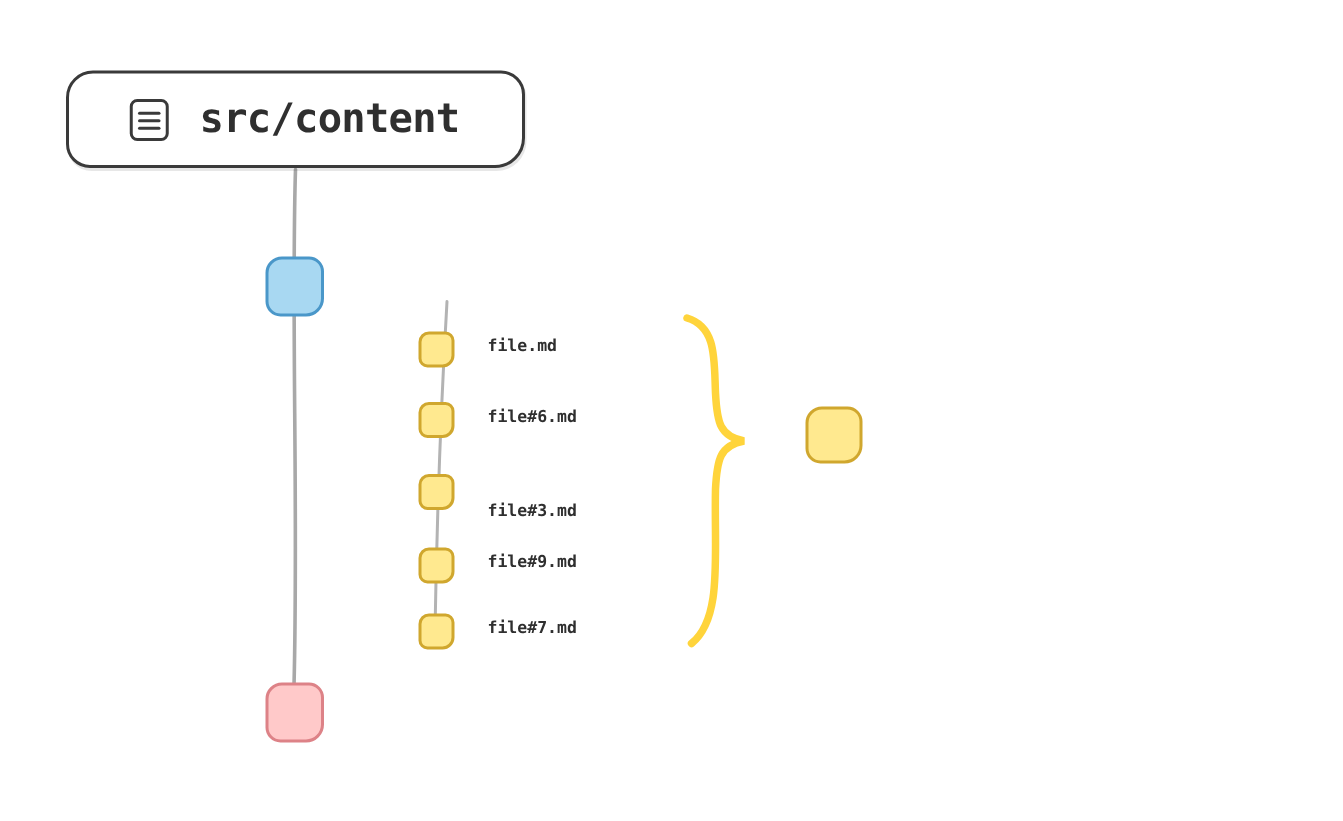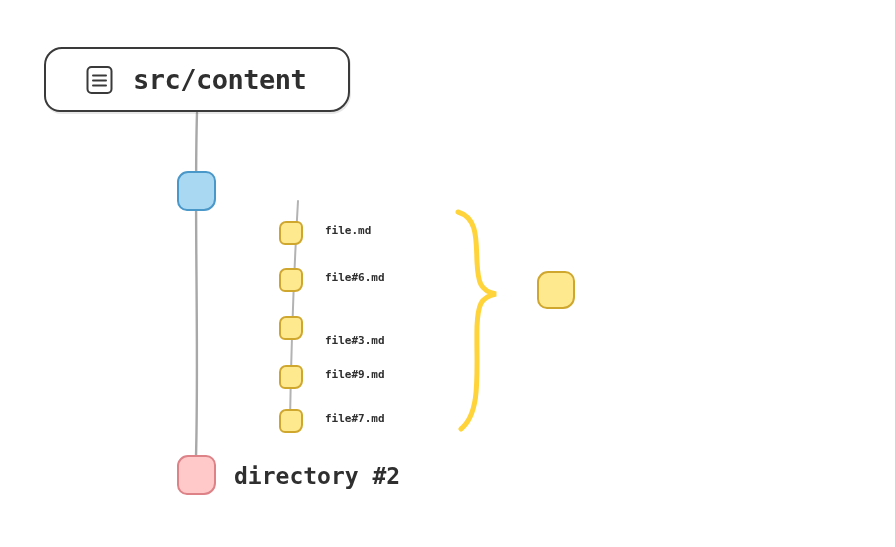--- a/index.html
+++ b/index.html
@@ -152,15 +152,14 @@
 
   <div class="node file-sq" style="top:365px;"></div>
   <div class="file-label" style="top:368px;">file#9.md</div>
 
   <div class="node file-sq" style="top:409px;"></div>
   <div class="file-label" style="top:412px;">file#7.md</div>
 
   <div class="legend-swatch"></div>
 
   <div class="node dir pink"></div>
-  <div class="dir-label dir2-label">directory #2</div>
 
 </div>
 
 </body></html>

